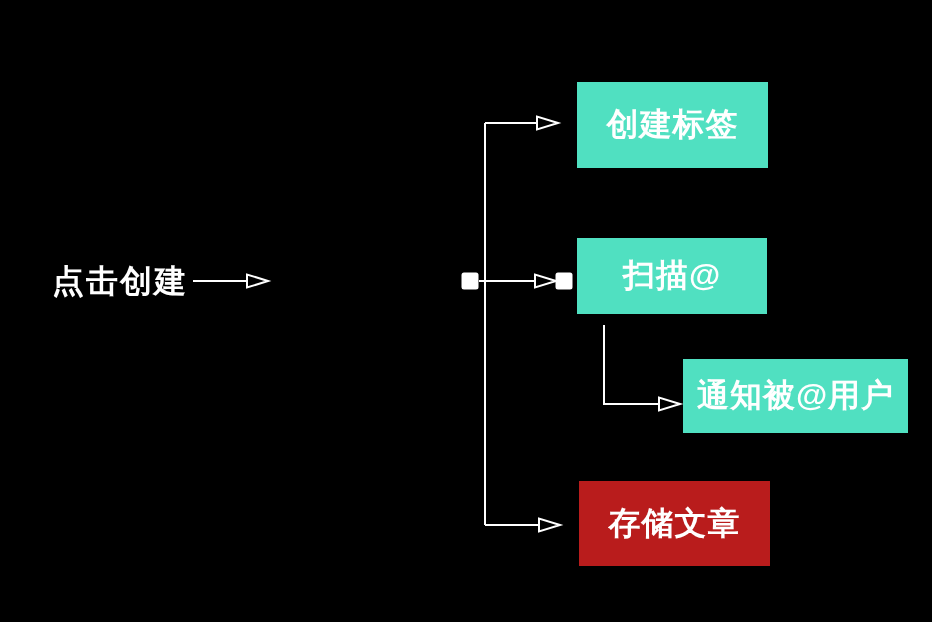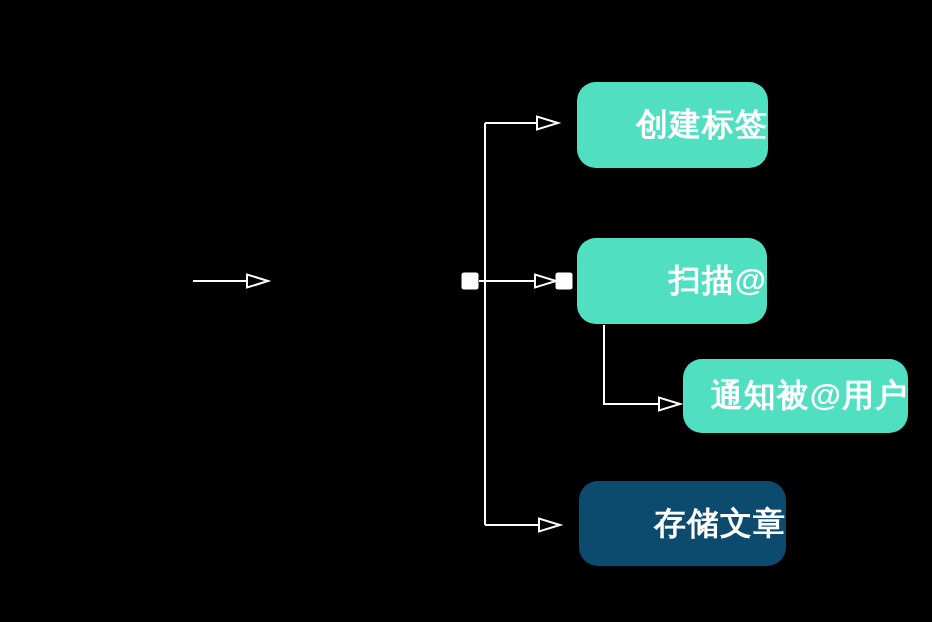--- a/index.html
+++ b/index.html
@@ -5,24 +5,23 @@
   html,body{
     margin:0;padding:0;background:#000000;
     font-family:"Liberation Sans","DejaVu Sans",sans-serif;
   }
   .stage{
     position:relative;width:932px;height:622px;
     background:#000000;overflow:hidden;
   }
   .wires{position:absolute;left:0;top:0;}
   .node{
-    position:absolute;display:flex;align-items:center;justify-content:flex-end;
+    position:absolute;display:flex;align-items:center;justify-content:center;
     color:#ffffff;font-weight:bold;font-size:32px;letter-spacing:1px;
     white-space:nowrap;
-    border-radius:19px;
   }
   .start-label{
     position:absolute;color:#ffffff;font-weight:bold;font-size:32px;
     letter-spacing:2px;line-height:42px;white-space:nowrap;
   }
   .wire{stroke:#ffffff;stroke-width:2;fill:none;}
   .arrowhead{fill:#000000;stroke:#ffffff;stroke-width:2;stroke-linejoin:miter;}
   .handle{fill:#ffffff;}
 </style>
 </head>
@@ -57,31 +56,32 @@
       <line class="wire" x1="485" y1="525" x2="539" y2="525"></line>
       <polygon class="arrowhead" points="560,525 539,518.5 539,531.5"></polygon>
     </g>
 
     <g>
       <polyline class="wire" points="604,325 604,404 659,404"></polyline>
       <polygon class="arrowhead" points="680,404 659,397.5 659,410.5"></polygon>
     </g>
   </svg>
 
+  <div class="start-label" style="left:52px;top:260px;">点击创建</div>
 
 
   <div class="node" style="left: 577px; top: 82px; width: 191px; height: 86px; background: rgb(80, 224, 193); color: rgb(255, 255, 255);">
     <span>创建标签</span>
   </div>
 
-  <div class="node" style="left: 577px; top: 238px; width: 190px; height: 86px; background: rgb(80, 224, 193); color: rgb(255, 255, 255);">
+  <div class="node" style="left: 577px; top: 238px; width: 190px; height: 76px; background: rgb(80, 224, 193); color: rgb(255, 255, 255);">
     <span>扫描@</span>
   </div>
 
   <div class="node" style="left: 683px; top: 359px; width: 225px; height: 74px; background: rgb(80, 224, 193); color: rgb(255, 255, 255);">
     <span>通知被@用户</span>
   </div>
 
-  <div class="node" style="left: 579px; top: 481px; width: 191px; height: 85px; background: #0c4a6e; color: rgb(255, 255, 255); padding-left: 16px;">
+  <div class="node" style="left: 579px; top: 481px; width: 191px; height: 85px; background: #b91c1c; color: rgb(255, 255, 255);">
     <span>存储文章</span>
   </div>
 
 </div>
 
 </body></html>

